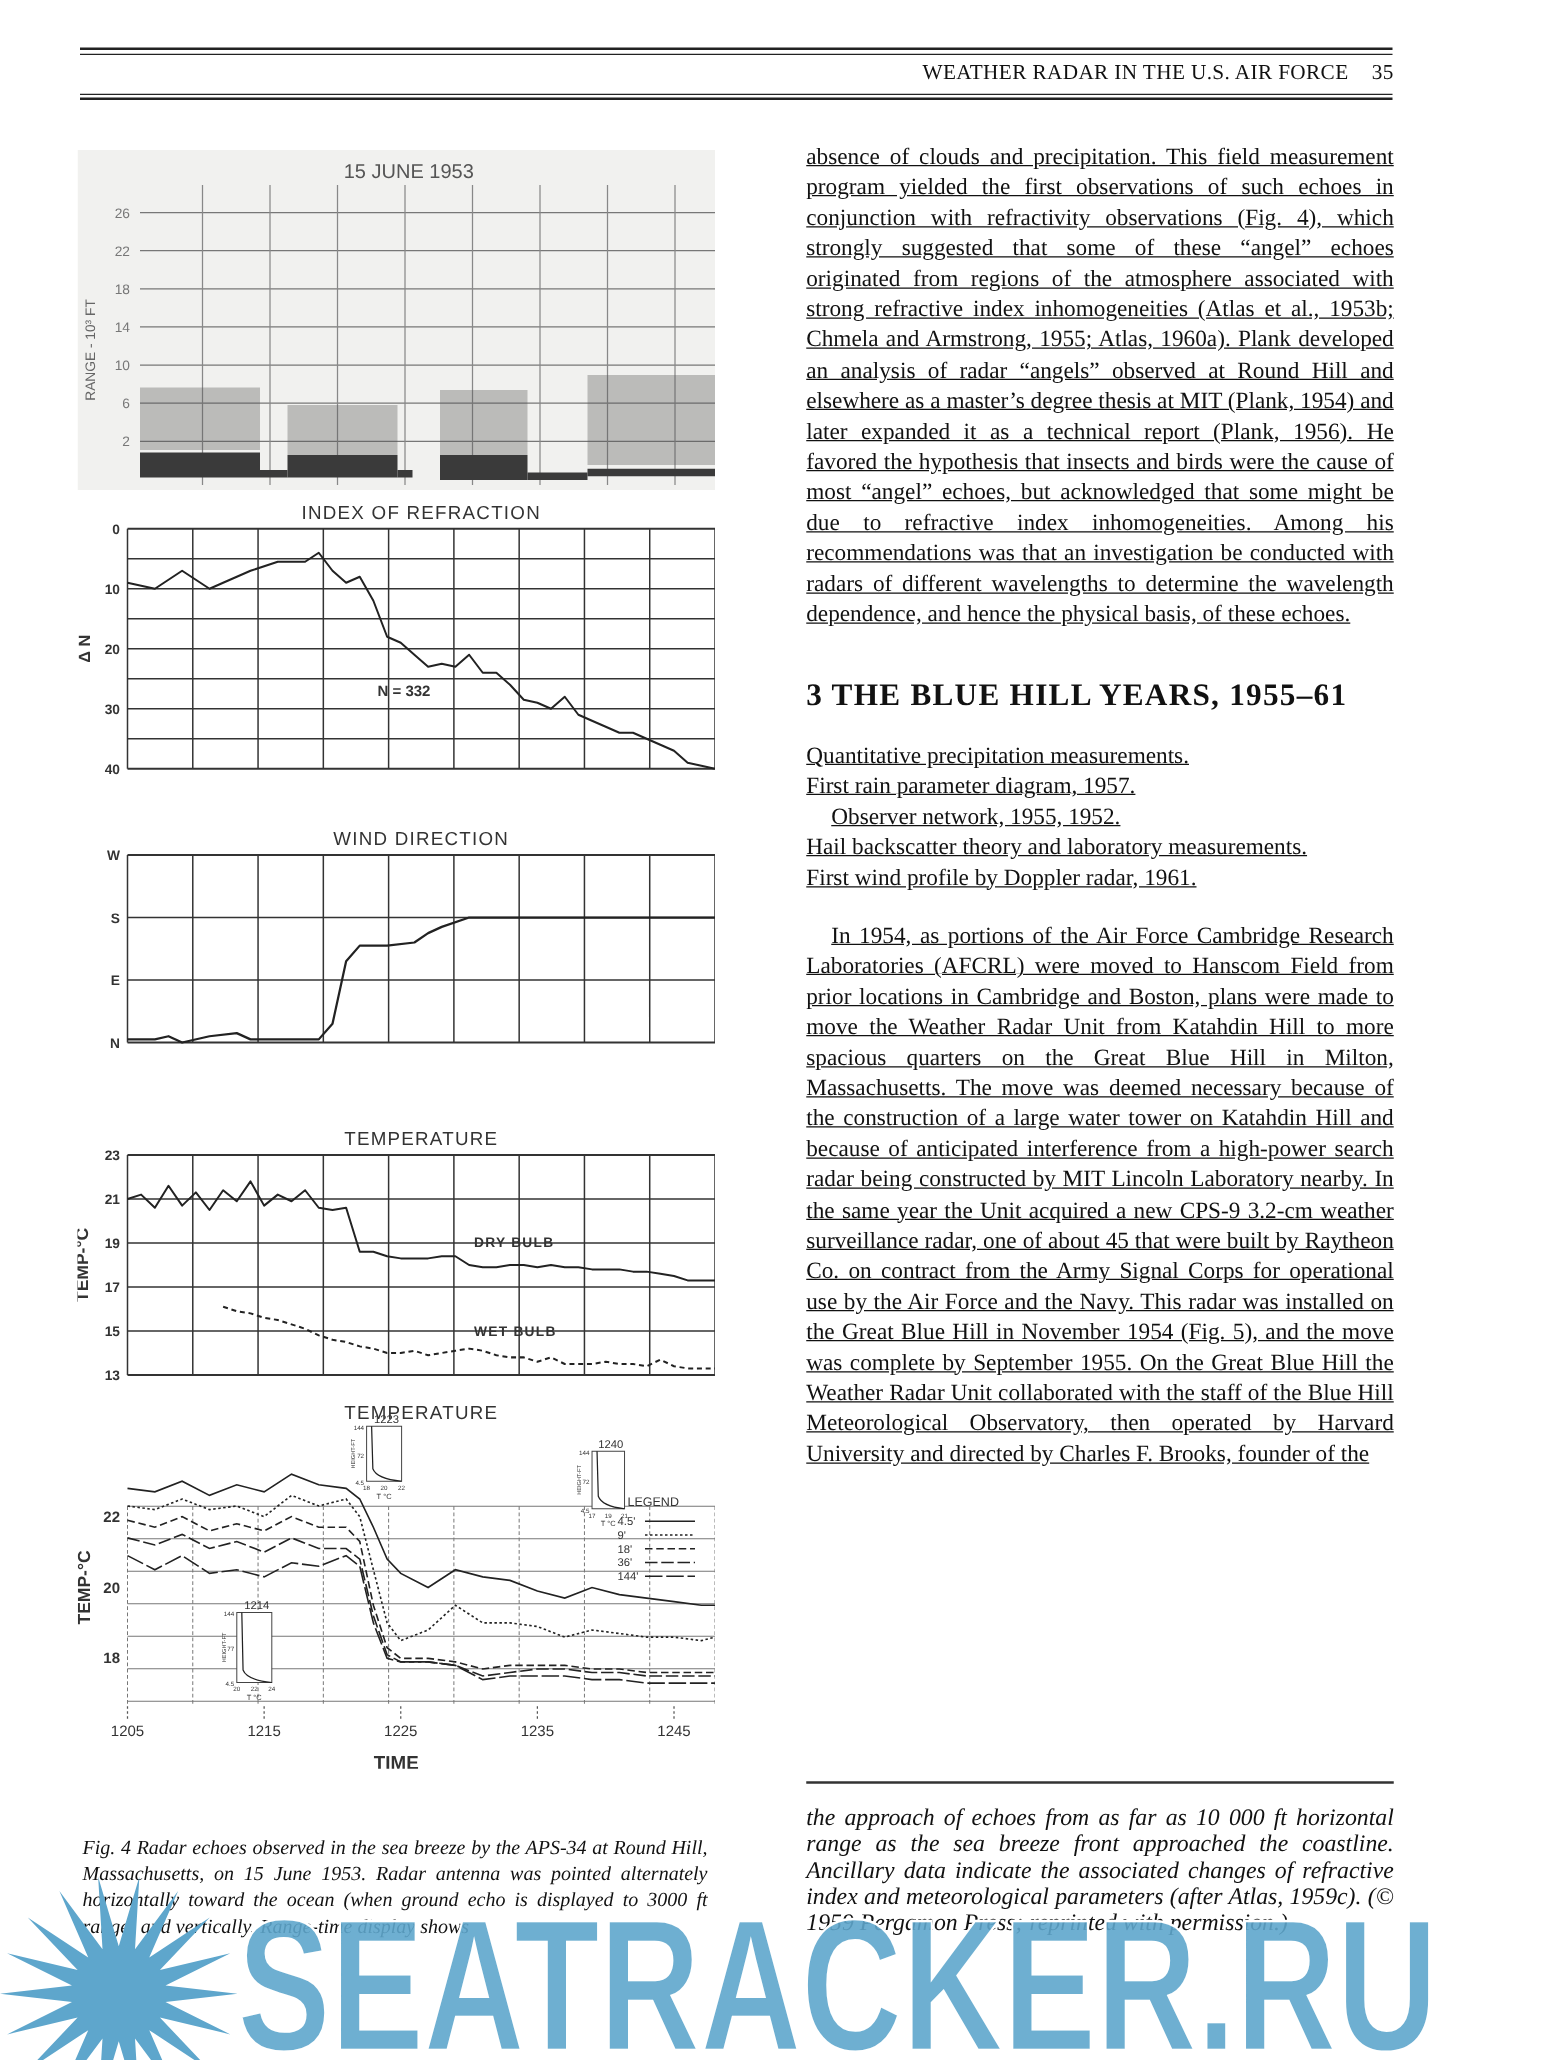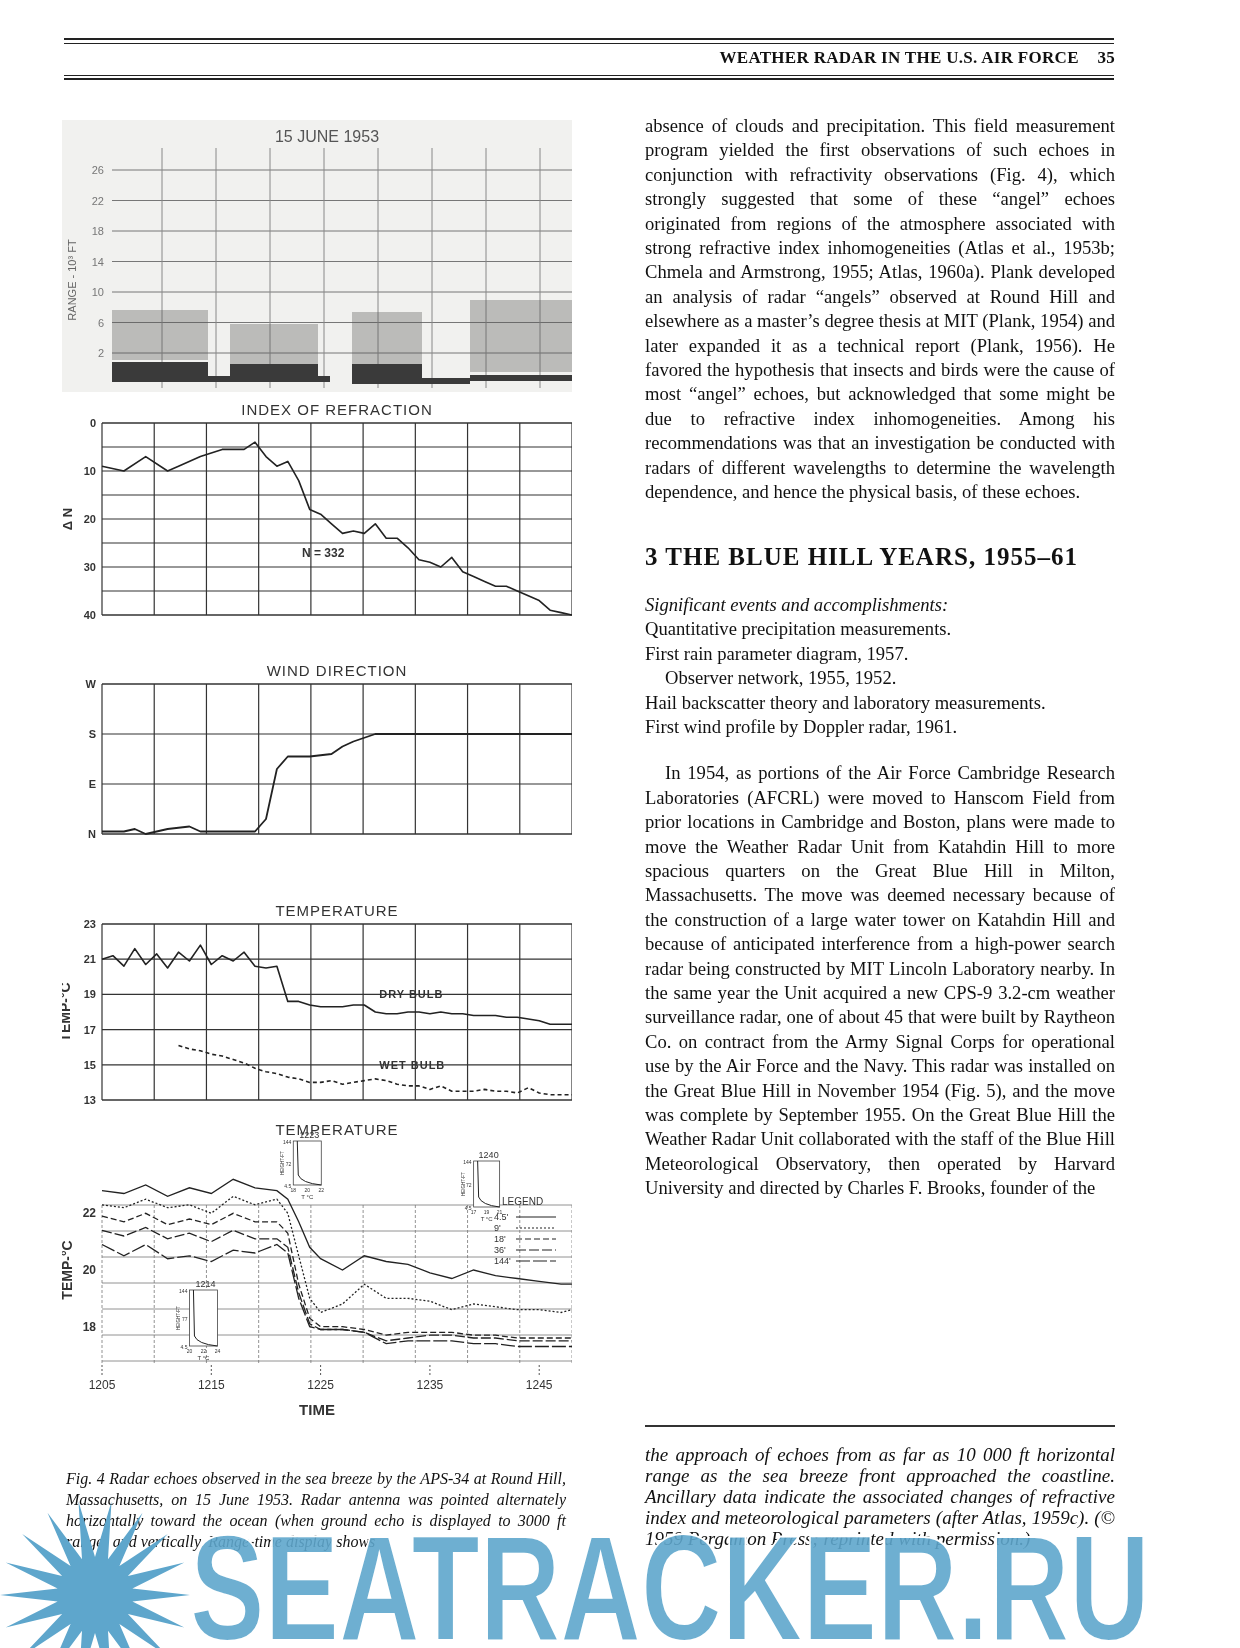--- a/index.html
+++ b/index.html
@@ -1,23 +1,23 @@
 <!DOCTYPE html>
 <html><head>
 <meta charset="utf-8">
 <style>
   html, body { margin:0; padding:0; background:#fff; }
   body { width:1240px; height:1648px; position:relative; overflow:hidden; font-family:"Liberation Serif", serif; color:#111; }
   .rule { position:absolute; left:64px; width:1050px; background:#222; }
-  #header { position:absolute; left:600px; top:48px; width:515px; text-align:right; font-family:"Liberation Serif", serif; font-weight:bold; font-size:17px; letter-spacing:0.3px; }
+  #header { position:absolute; left:600px; top:48px; width:515px; text-align:right; font-family:"Liberation Serif", serif; font-weight:normal; font-size:17px; letter-spacing:0.3px; }
   #header .pg { margin-left:14px; }
   .fig { position:absolute; left:62px; width:510px; }
   svg text { font-family:"Liberation Sans", sans-serif; }
   #rcol { position:absolute; left:645px; top:114px; width:470px; font-size:18.6px; line-height:24.4px; }
-  #rcol p { margin:0; text-align:justify; }
+  #rcol p { margin:0; text-align:justify;text-decoration:underline; }
   #rcol .indent { text-indent:20px; }
   #rcol h2 { font-family:"Liberation Serif", serif; font-size:25px; font-weight:900; margin:40px 0 24px 0; letter-spacing:1px; }
   #rcol .sig { font-style:italic; margin:0; }
   #rcol .ev { margin:0; }
   #rcol .ev.sub { padding-left:20px; }
   #rcol .para2 { margin-top:22px; }
   #cap-left { position:absolute; left:66px; top:1468px; width:500px; font-style:italic; font-size:16px; line-height:21px; text-align:justify; }
   #cap-right { position:absolute; left:645px; top:1444px; width:470px; font-style:italic; font-size:19px; line-height:21px; text-align:justify; }
   #cap-rule { position:absolute; left:645px; top:1425px; width:470px; height:1.5px; background:#333; }
   #watermark { position:absolute; left:0; top:1500px; width:1240px; height:148px; pointer-events:none; }
@@ -246,21 +246,20 @@
     <text x="411.62790697674416" y="99" font-size="5" text-anchor="middle" fill="#333">17</text>
     <text x="424.62790697674416" y="99" font-size="5" text-anchor="middle" fill="#333">19</text>
     <text x="437.62790697674416" y="99" font-size="5" text-anchor="middle" fill="#333">21</text>
     <text x="424.62790697674416" y="106" font-size="6" text-anchor="middle" fill="#333">T °C</text>
     <text x="402.62790697674416" y="69" font-size="4.5" text-anchor="middle" fill="#333" transform="rotate(-90 402.62790697674416 69)">HEIGHT-FT</text>
   </svg>
 
 <div id="rcol">
   <p>absence of clouds and precipitation. This field measurement program yielded the first observations of such echoes in conjunction with refractivity observations (Fig. 4), which strongly suggested that some of these “angel” echoes originated from regions of the atmosphere associated with strong refractive index inhomogeneities (Atlas et al., 1953b; Chmela and Armstrong, 1955; Atlas, 1960a). Plank developed an analysis of radar “angels” observed at Round Hill and elsewhere as a master’s degree thesis at MIT (Plank, 1954) and later expanded it as a technical report (Plank, 1956). He favored the hypothesis that insects and birds were the cause of most “angel” echoes, but acknowledged that some might be due to refractive index inhomogeneities. Among his recommendations was that an investigation be conducted with radars of different wavelengths to determine the wavelength dependence, and hence the physical basis, of these echoes.</p>
   <h2>3  THE BLUE HILL YEARS, 1955–61</h2>
-  <p class="sig">Significant events and accomplishments:</p>
   <p class="ev">Quantitative precipitation measurements.</p>
   <p class="ev">First rain parameter diagram, 1957.</p>
   <p class="ev sub">Observer network, 1955, 1952.</p>
   <p class="ev">Hail backscatter theory and laboratory measurements.</p>
   <p class="ev">First wind profile by Doppler radar, 1961.</p>
   <p class="indent para2">In 1954, as portions of the Air Force Cambridge Research Laboratories (AFCRL) were moved to Hanscom Field from prior locations in Cambridge and Boston, plans were made to move the Weather Radar Unit from Katahdin Hill to more spacious quarters on the Great Blue Hill in Milton, Massachusetts. The move was deemed necessary because of the construction of a large water tower on Katahdin Hill and because of anticipated interference from a high-power search radar being constructed by MIT Lincoln Laboratory nearby. In the same year the Unit acquired a new CPS-9 3.2-cm weather surveillance radar, one of about 45 that were built by Raytheon Co. on contract from the Army Signal Corps for operational use by the Air Force and the Navy. This radar was installed on the Great Blue Hill in November 1954 (Fig. 5), and the move was complete by September 1955. On the Great Blue Hill the Weather Radar Unit collaborated with the staff of the Blue Hill Meteorological Observatory, then operated by Harvard University and directed by Charles F. Brooks, founder of the</p>
 </div>
 
 <div id="cap-rule"></div>
 <div id="cap-left">Fig. 4  Radar echoes observed in the sea breeze by the APS-34 at Round Hill, Massachusetts, on 15 June 1953. Radar antenna was pointed alternately horizontally toward the ocean (when ground echo is displayed to 3000 ft range) and vertically. Range-time display shows</div>

